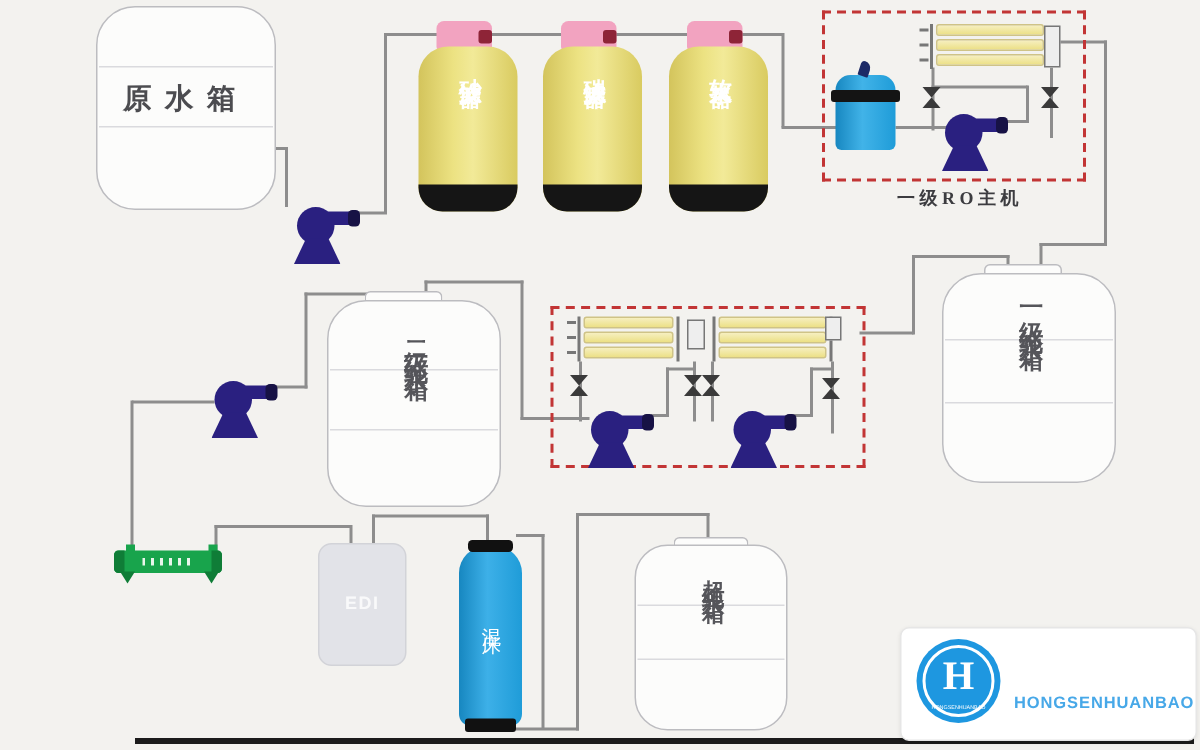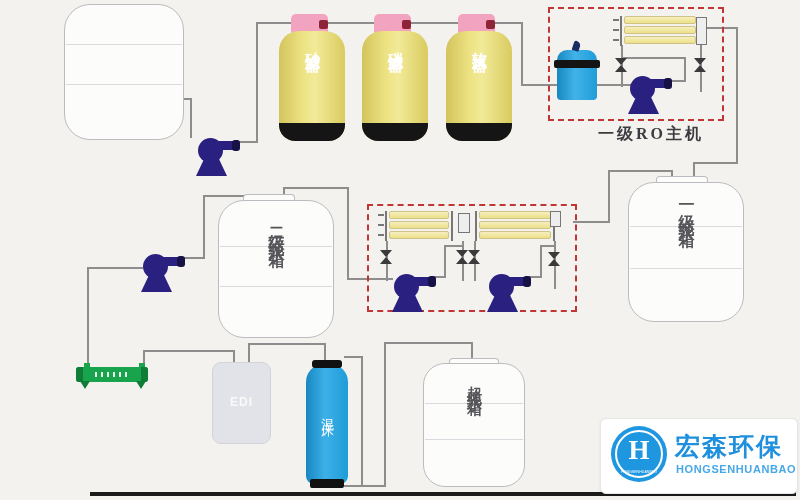--- a/index.html
+++ b/index.html
@@ -137,20 +137,21 @@
   <div class="pipeh" style="left:344px;top:356px;width:19px"></div>
   <div class="pipev" style="left:361px;top:356px;height:130px"></div>
   <div class="pipeh" style="left:344px;top:485px;width:42px"></div>
   <div class="pipev" style="left:384px;top:342px;height:145px"></div>
   <div class="pipeh" style="left:384px;top:342px;width:89px"></div>
   <div class="pipev" style="left:471px;top:342px;height:22px"></div>
 
   <div class="stank" style="left:64px;top:4px;width:118px;height:134px">
     <div class="seam" style="top:39px"></div>
     <div class="seam" style="top:79px"></div>
+    <div class="hlabel" style="top:48px">原水箱</div>
   </div>
 
   <div class="pump" style="left:196px;top:136px">
     <div class="p-head"></div>
     <div class="p-base"></div>
     <div class="p-arm"></div>
     <div class="p-tip"></div>
   </div>
   <div class="pump" style="left:141px;top:252px">
     <div class="p-head"></div>
@@ -174,21 +175,21 @@
   </div>
 
   <div class="cap" style="left:458px;top:14px"></div>
   <div class="capvalve" style="left:486px;top:20px"></div>
   <div class="ftank" style="left:446px;top:31px">
     <div class="flabel">软水器</div>
     <div class="fbase"></div>
   </div>
 
   <div class="robox" style="left:548px;top:7px;width:172px;height:110px"></div>
-  <div class="rolabel" style="left:598px;top:124px;font-size:16px">一级RO主机</div>
+  <div class="rolabel" style="left:598px;top:124px;font-size:12px">一级RO主机</div>
 
   <div class="pfilter">
     <div class="pf-band"></div>
     <div class="pf-handle"></div>
   </div>
 
   <div>
     <div class="tube" style="left:624px;top:16px;width:72px"></div>
     <div class="tube" style="left:624px;top:26px;width:72px"></div>
     <div class="tube" style="left:624px;top:36px;width:72px"></div>
@@ -286,17 +287,16 @@
     <div class="vlabel" style="top:10px;font-size:15px;letter-spacing:5px">超纯水箱</div>
   </div>
 
   <div class="baseline"></div>
 
   <div class="logocard">
     <div class="logocircle">
       <div class="monogram">H</div>
       <div class="ringtext">HONGSENHUANBAO</div>
     </div>
-    <div class="brand">宏森环保</div>
     <div class="romanized">HONGSENHUANBAO</div>
   </div>
 
 </div>
 
 </body></html>

